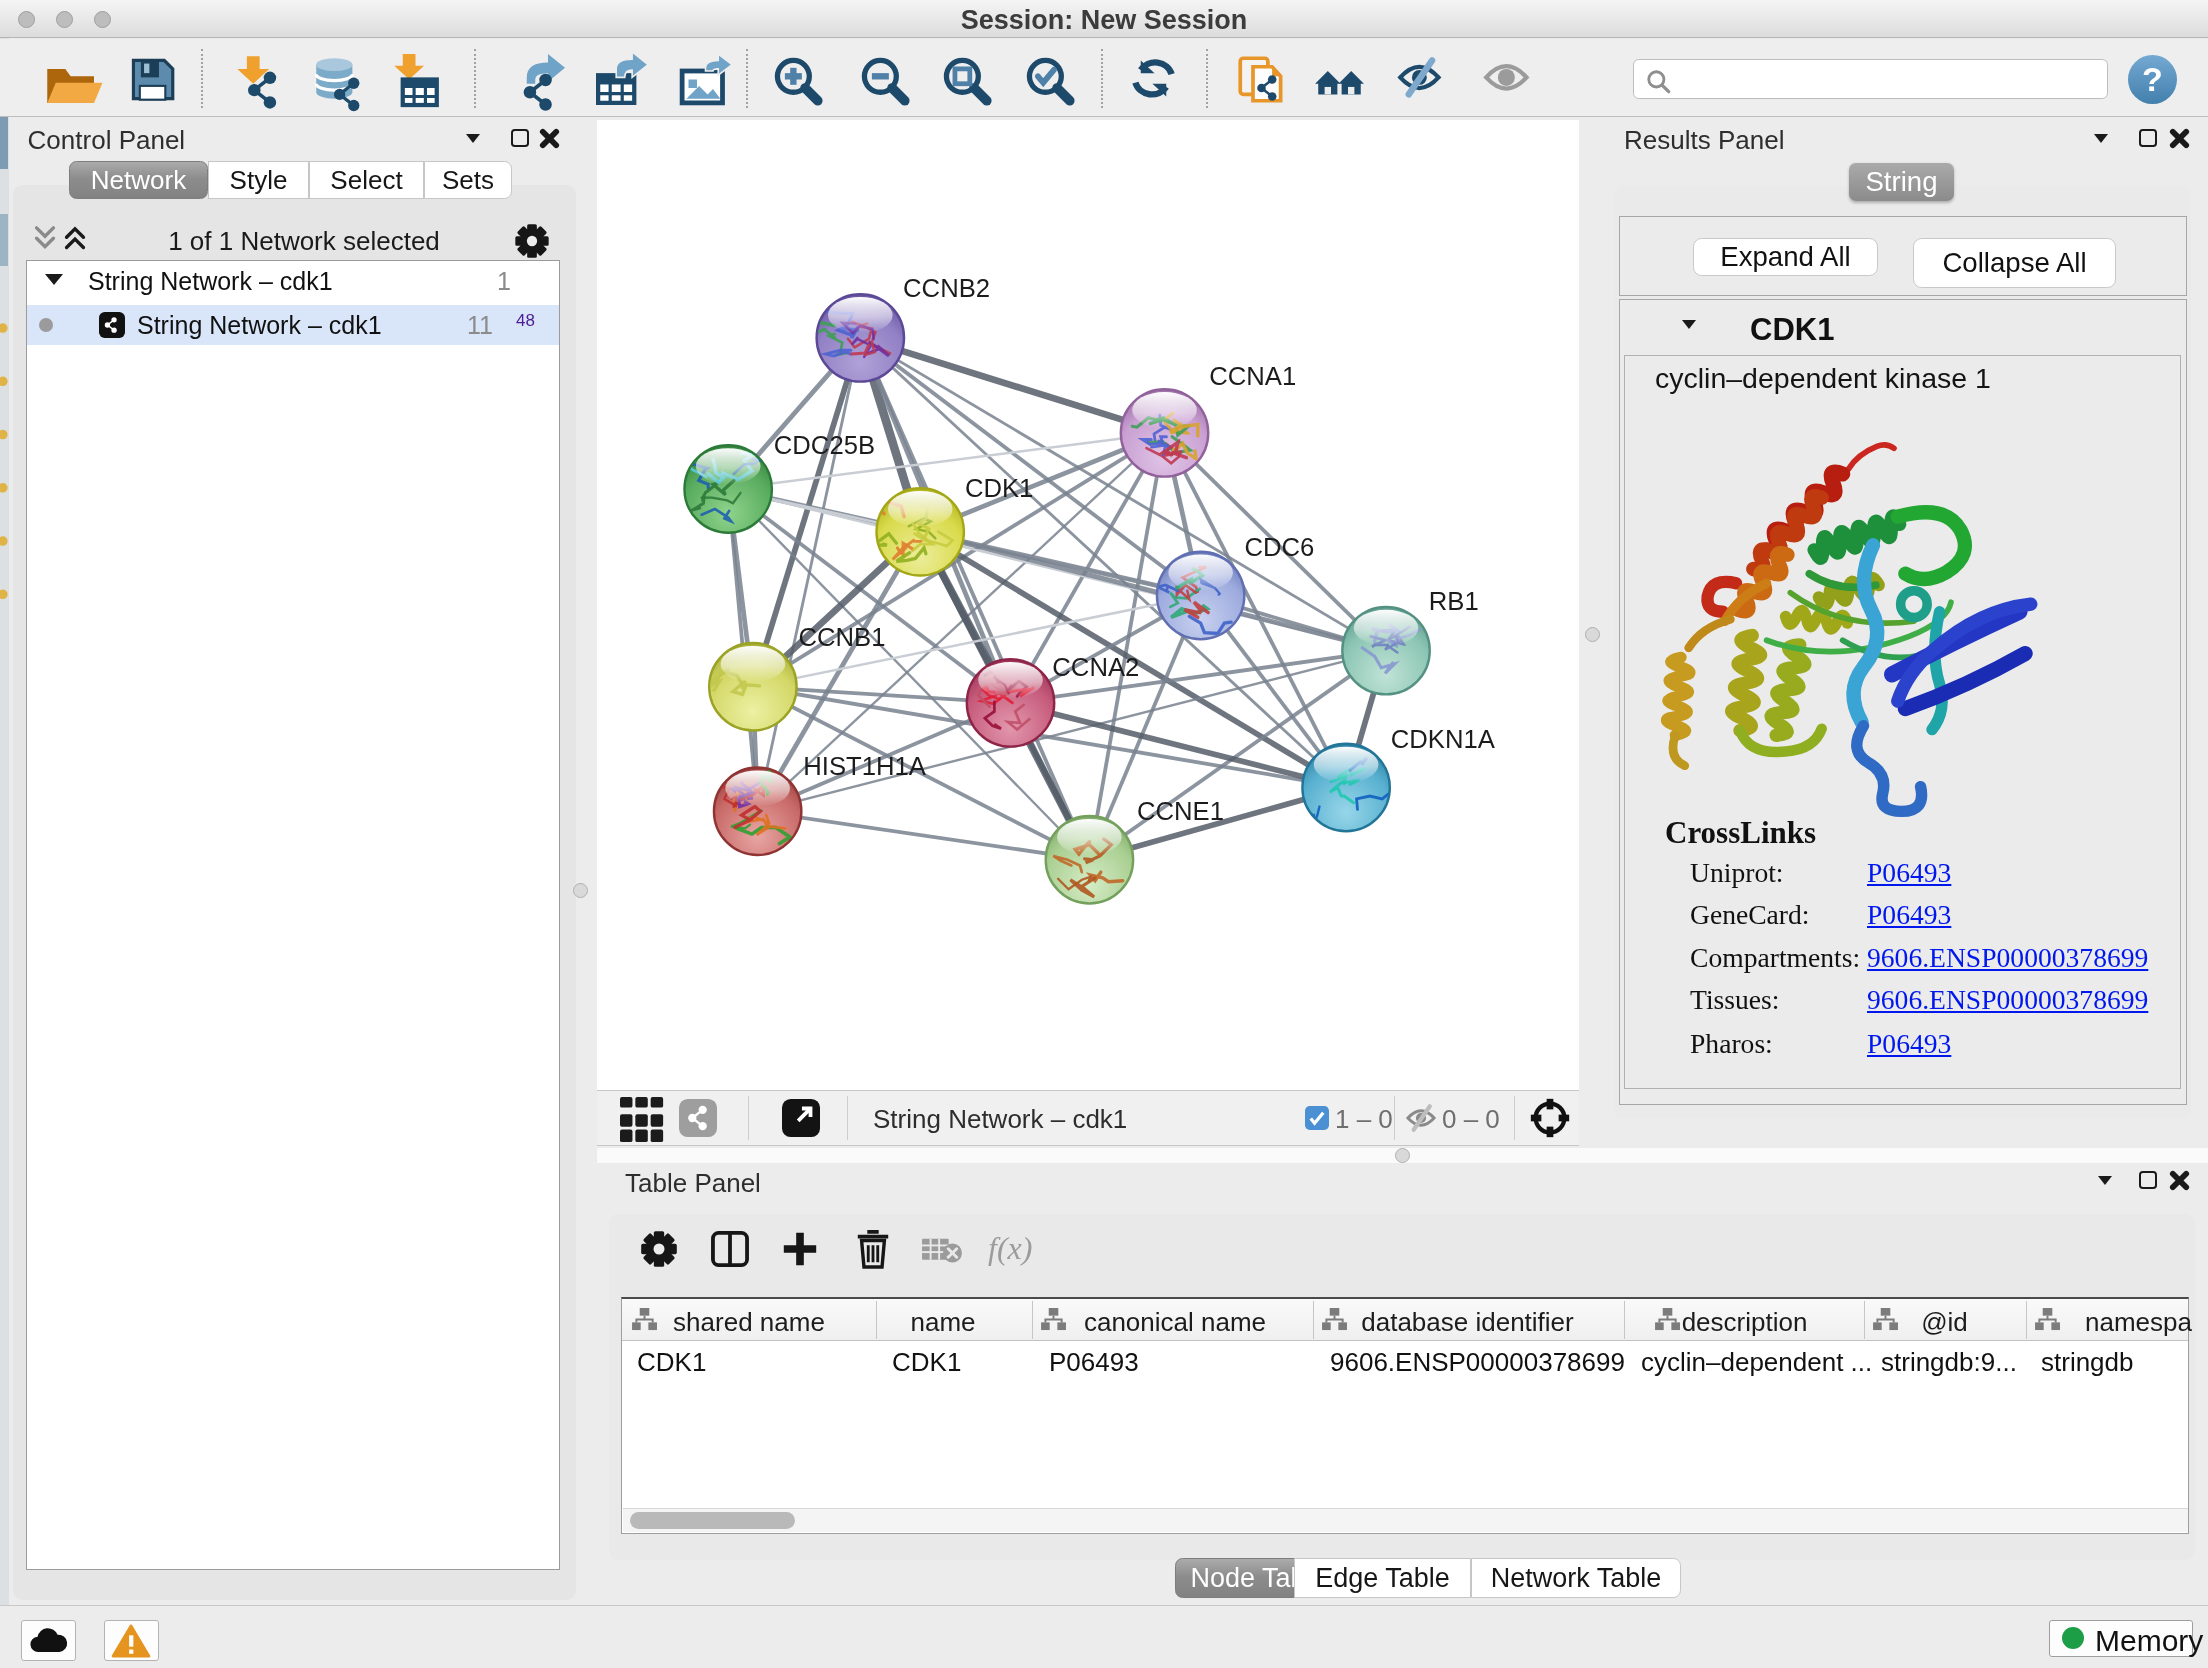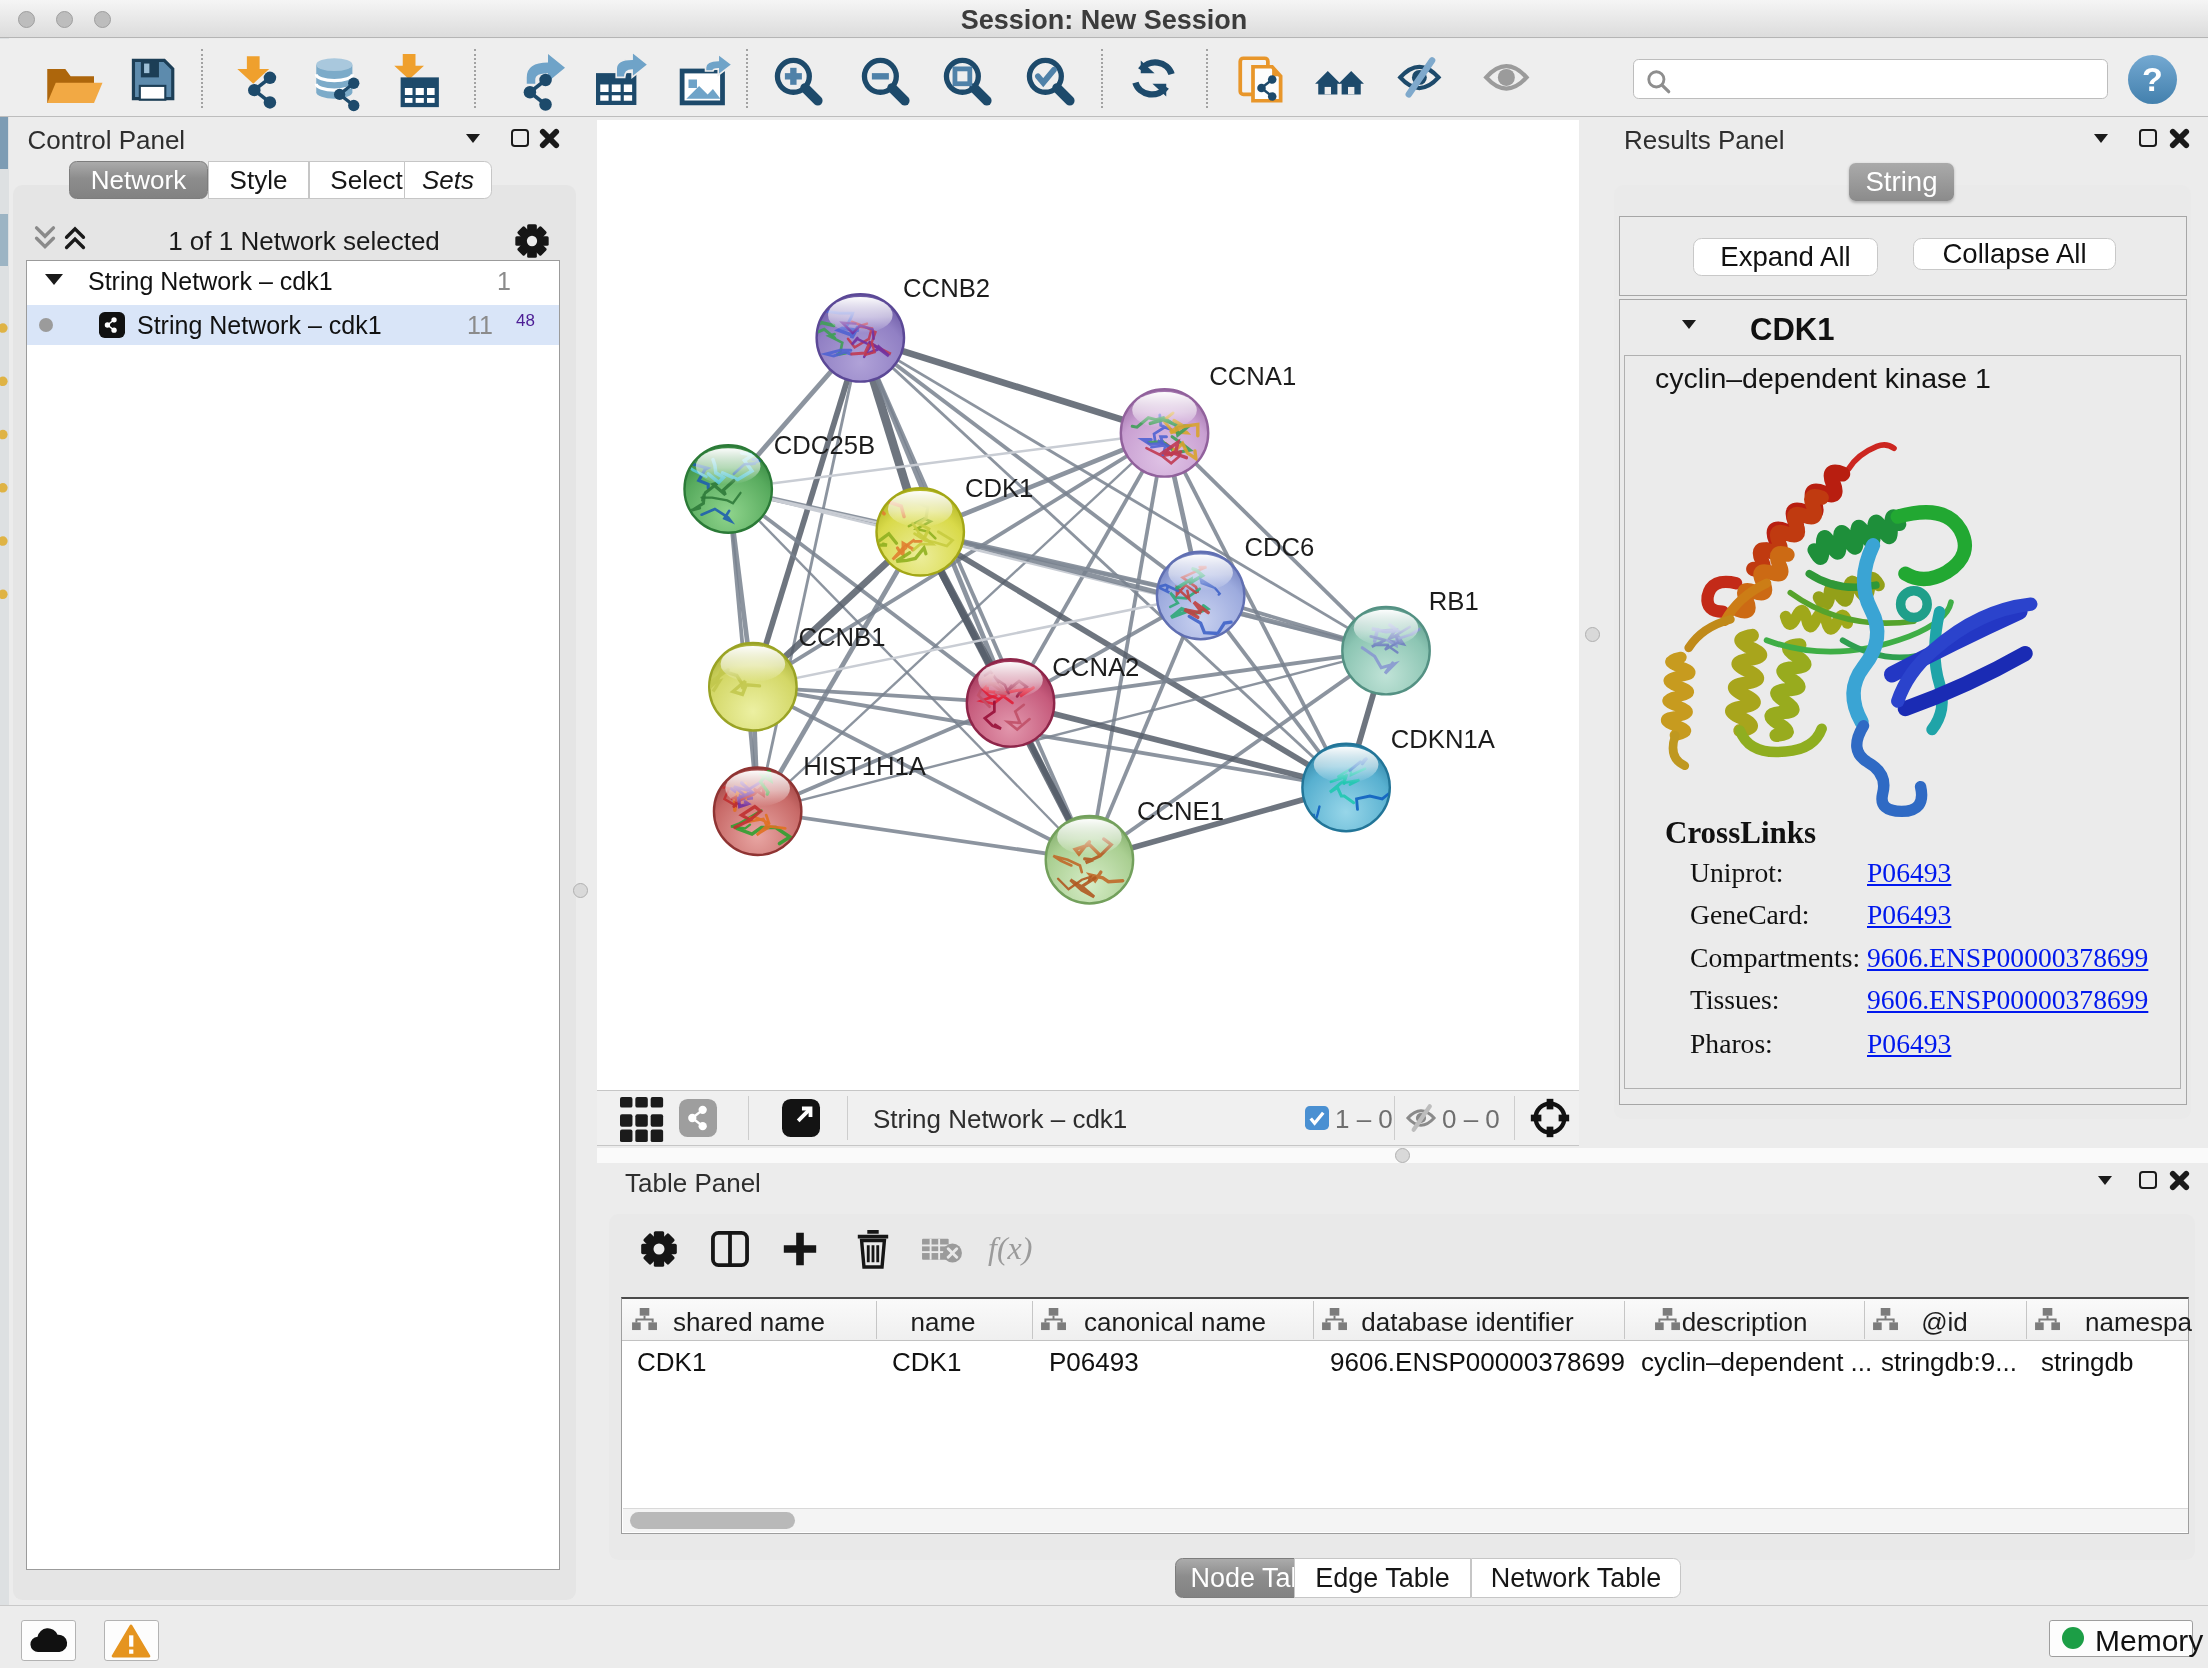--- a/index.html
+++ b/index.html
@@ -171,21 +171,21 @@
 <svg class="abs" style="left:538px;top:127px" width="23" height="23" viewBox="0 0 24 24">
     <g stroke="#1a1a1a" stroke-width="6" stroke-linecap="round">
       <line x1="5" y1="5" x2="19" y2="19"></line>
       <line x1="19" y1="5" x2="5" y2="19"></line>
     </g>
   </svg>
 <div class="abs" style="left:13.3px;top:185px;width:563px;height:1415px;background:#e5e5e5;border-radius:9.5px"></div>
 <div class="abs tabtxt graytab" style="left:69px;top:161px;width:139px;height:38px;border-radius:7.6px;">Network</div>
 <div class="abs tabtxt whitetab" style="left:208px;top:161px;width:101px;height:38px;">Style</div>
 <div class="abs tabtxt whitetab" style="left:309px;top:161px;width:115px;height:38px;">Select</div>
-<div class="abs tabtxt whitetab" style="left:404px;top:161px;width:88px;height:38px;border-radius:0 7.6px 7.6px 0;font-style:italic;">Sets</div>
+<div class="abs tabtxt whitetab" style="left:424px;top:161px;width:88px;height:38px;border-radius:0 7.6px 7.6px 0;">Sets</div>
 <svg class="abs" style="left:34px;top:226px" width="67" height="30" viewBox="0 0 70 32">
     <g fill="none" stroke="#8a8a8a" stroke-width="3.6" stroke-linecap="round">
       <path d="M2 2 l9 9 l9 -9"></path>
       <path d="M2 13 l9 9 l9 -9"></path>
     </g>
     <g fill="none" stroke="#1a1a1a" stroke-width="3.6" stroke-linecap="round">
       <path d="M34 12 l9 -9 l9 9"></path>
       <path d="M34 23 l9 -9 l9 9"></path>
     </g>
   </svg>
@@ -582,21 +582,21 @@
 <svg class="abs" style="left:2168px;top:127px" width="23" height="23" viewBox="0 0 24 24">
     <g stroke="#1a1a1a" stroke-width="6" stroke-linecap="round">
       <line x1="5" y1="5" x2="19" y2="19"></line>
       <line x1="19" y1="5" x2="5" y2="19"></line>
     </g>
   </svg>
 <div class="abs" style="left:1614px;top:185px;width:577px;height:934px;background:#eaeaea;border-radius:9.5px"></div>
 <div class="abs tabtxt" style="left:1849px;top:163px;width:105px;height:38px;font-size:27.6px;background:linear-gradient(#aaaaaa,#8b8b8b);color:#fff;border-radius:6.7px;box-shadow:0 1.9px 2.9px rgba(0,0,0,0.25)">String</div>
 <div class="abs" style="left:1619px;top:216px;width:568px;height:80px;background:#ebebeb;border:1px solid #a6a6a6"></div>
 <div class="abs" style="left:1693px;top:238px;width:185px;height:38px;background:#fff;border:1px solid #c8c8c8;border-radius:8.6px;font-size:27.6px;color:#111;display:flex;align-items:center;justify-content:center">Expand All</div>
-<div class="abs" style="left:1913px;top:238px;width:203px;height:32px;background:#fff;border:1px solid #c8c8c8;border-radius:8.6px;font-size:27.6px;color:#111;display:flex;align-items:center;justify-content:center">Collapse All</div>
+<div class="abs" style="left:1913px;top:238px;width:203px;height:50px;background:#fff;border:1px solid #c8c8c8;border-radius:8.6px;font-size:27.6px;color:#111;display:flex;align-items:center;justify-content:center">Collapse All</div>
 <div class="abs" style="left:1619px;top:299px;width:568px;height:806px;background:#ebebeb;border:1px solid #a6a6a6"></div>
 <div class="abs tribtn" style="left:1682px;top:320px"></div>
 <div class="abs" style="left:1750px;top:312px;font-size:31px;font-weight:bold;color:#111">CDK1</div>
 <div class="abs" style="left:1624px;top:355px;width:557px;height:734px;background:#ebebeb;border:1px solid #b0b0b0"></div>
 <div class="abs" style="left:1655px;top:362px;font-size:28.5px;color:#141414">cyclin–dependent kinase 1</div>
 <svg id="prot" class="abs" style="left:1624px;top:355px" width="557" height="734" viewBox="0 0 586 772">
     <g fill="none" stroke-linecap="round" stroke-linejoin="round">
       <path d="M236 120 q10 -16 30 -24 q10 -4 18 2" stroke="#cc2620" stroke-width="6"></path>
       <path d="M230 125 Q213 118 220 135 Q227 152 210 145 Q193 138 200 155 Q207 172 190 165 Q173 158 180 175 Q187 192 170 185 Q153 178 160 195 Q167 212 150 205" stroke="#b81e10" stroke-width="16" fill="none"></path>
       <path d="M208 150 Q192 144 199 159 Q206 175 190 169 Q174 162 181 178 Q188 194 172 188 Q156 181 163 197 Q170 213 154 206 Q138 200 145 216 Q152 231 136 225" stroke="#c03a10" stroke-width="15" fill="none"></path>

